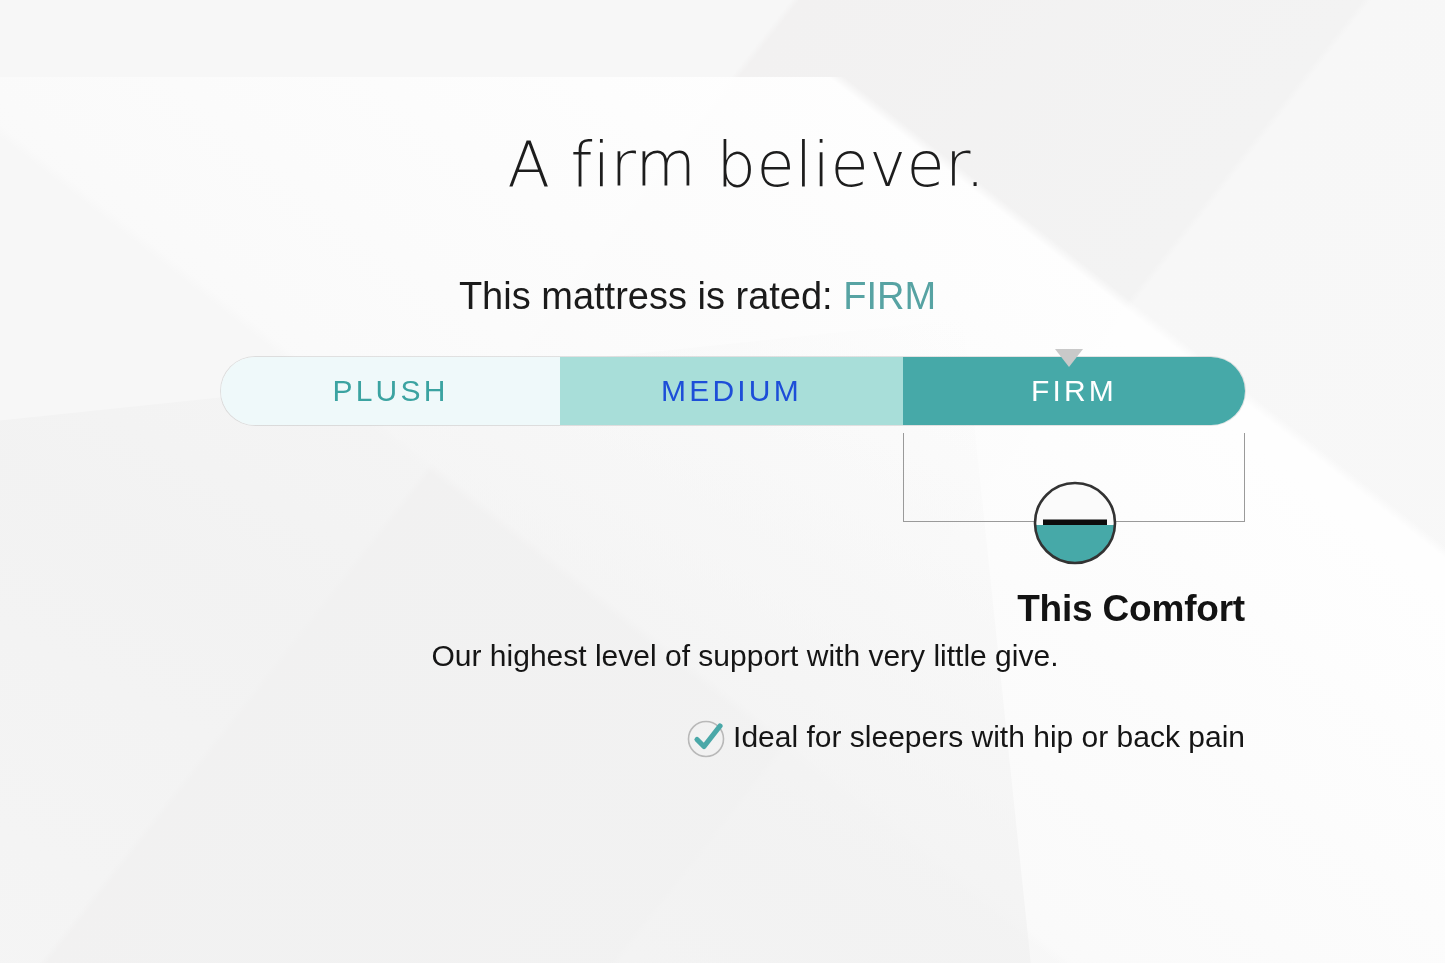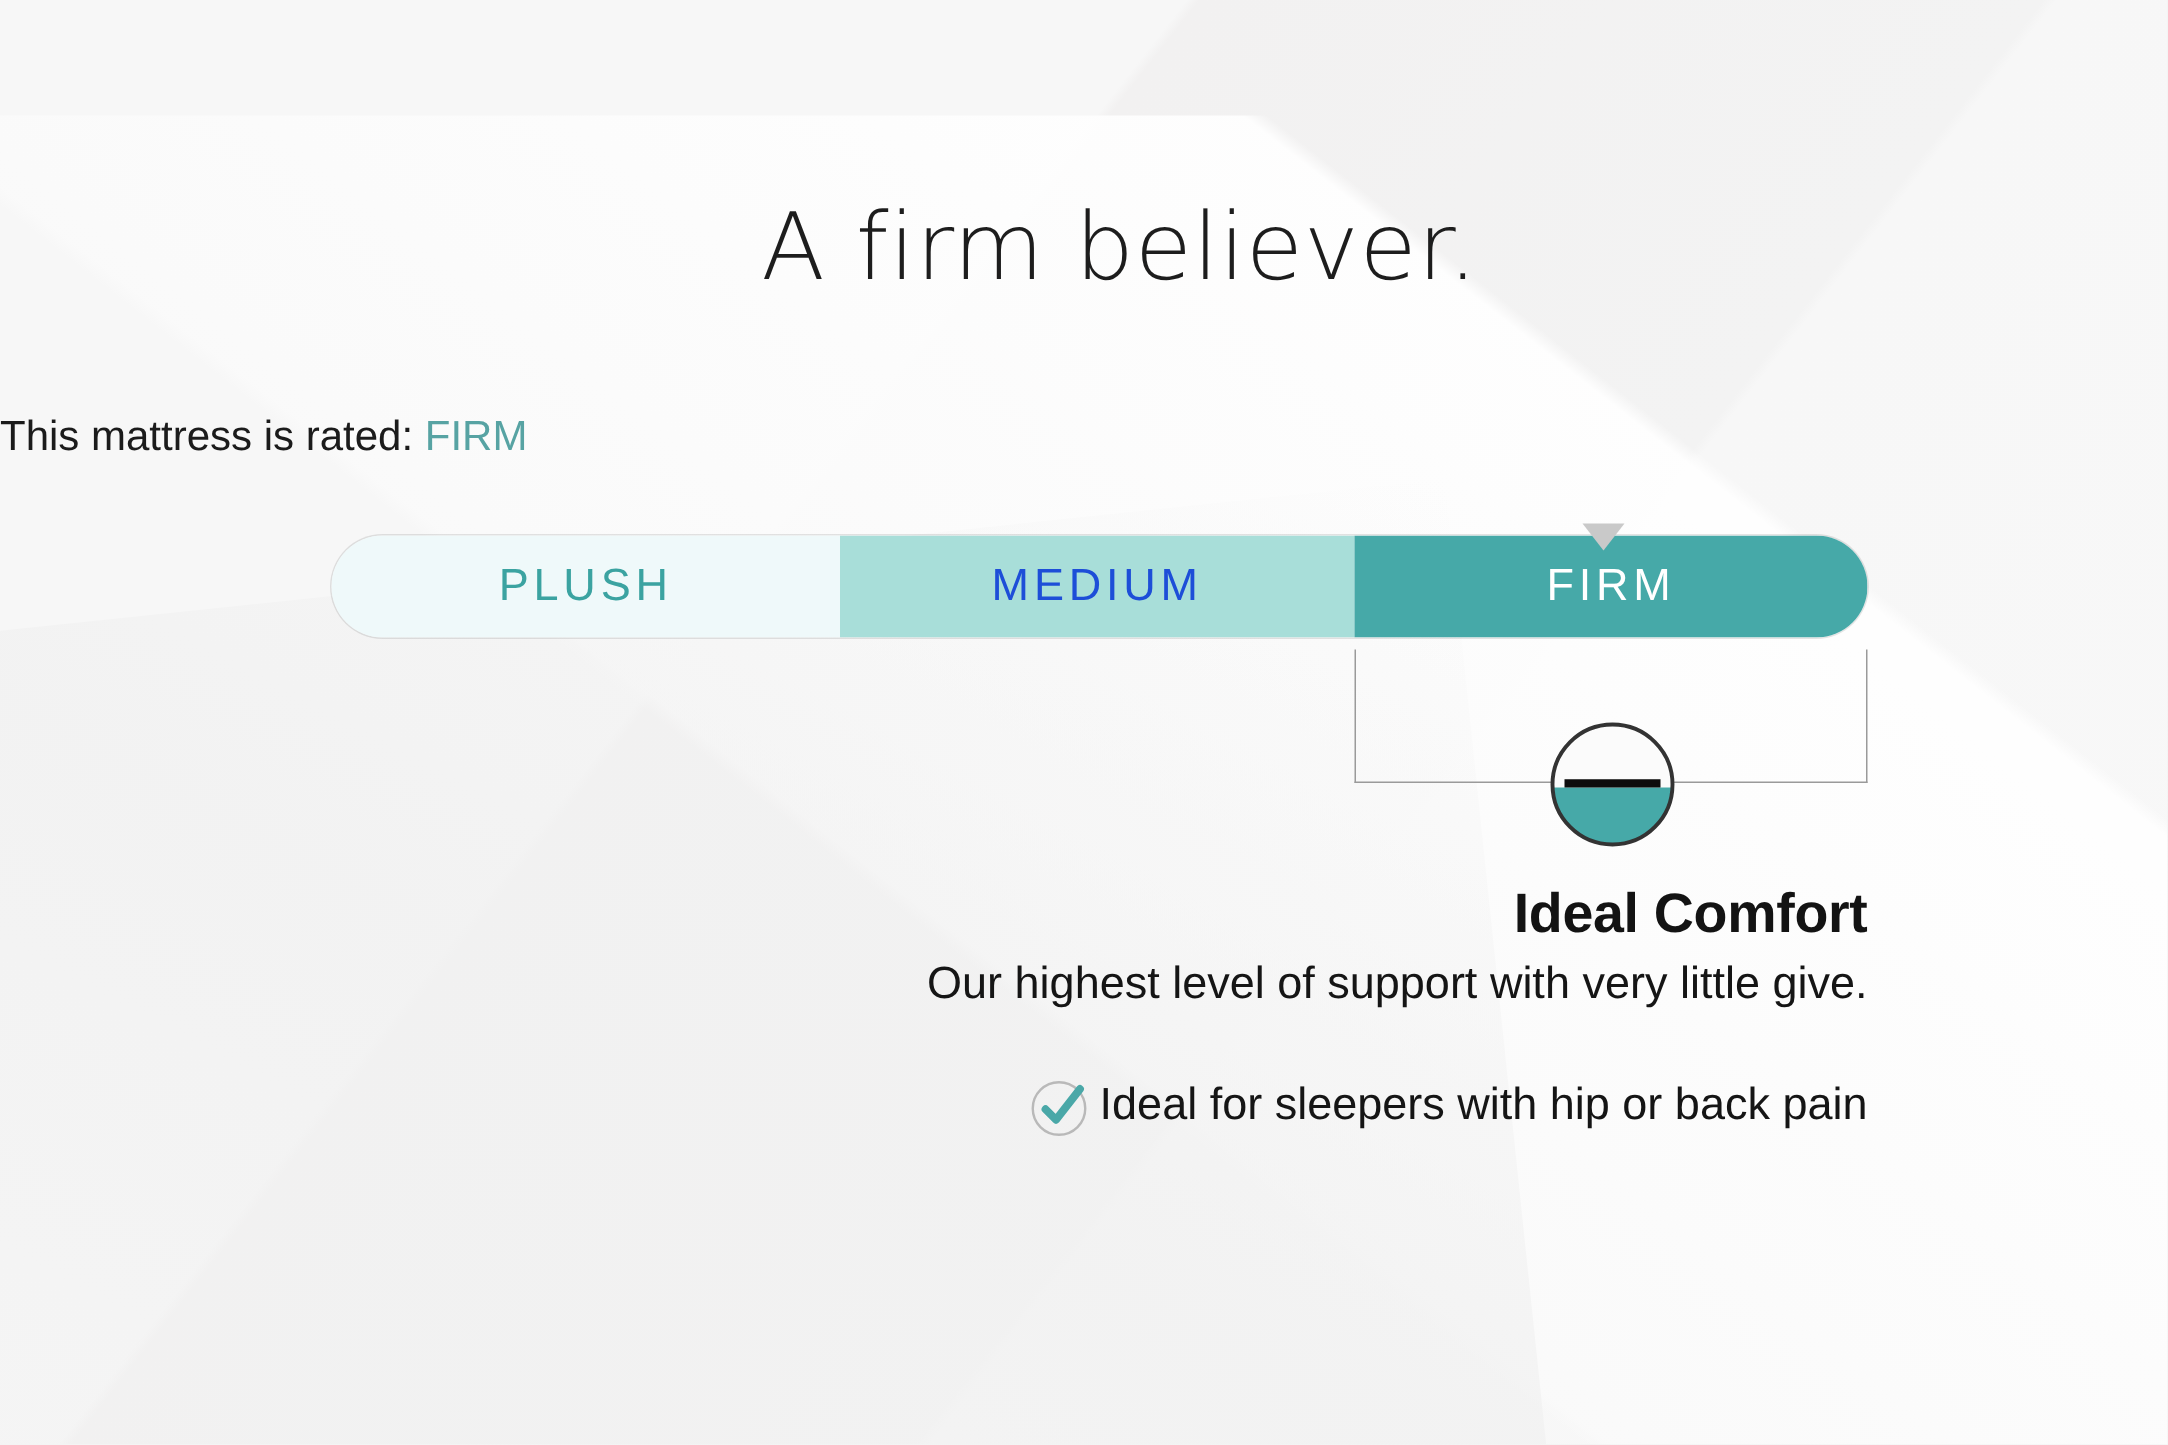--- a/index.html
+++ b/index.html
@@ -80,21 +80,22 @@
     font-family: "DejaVu Sans", "Liberation Sans", sans-serif;
     padding-left: 24px;
   }
 
   
   #rating-line {
     position: absolute;
     top: 274px;
     left: 0;
     width: 1395px;
-    font-size: 28px;
+    text-align: center;
+    font-size: 38px;
     color: #1b1b1b;
     line-height: 1.2;
     white-space: nowrap;
   }
   #rating-value {
     color: #57a3a3;
   }
 
   
   #firmness-scale {
@@ -193,20 +194,21 @@
     font-weight: bold;
     color: #131313;
     line-height: 1.15;
     letter-spacing: -0.2px;
   }
   #comfort-desc {
     margin-top: 7px;
     font-size: 30px;
     color: #151515;
     line-height: 1.2;
+    text-align: center;
   }
 
   
   #benefit-row {
     position: absolute;
     left: 245px;
     top: 716px;
     width: 1000px;
     display: flex;
     align-items: center;
@@ -265,21 +267,21 @@
         <circle cx="42" cy="42" r="40"></circle>
       </clipPath>
     </defs>
     <circle cx="42" cy="42" r="40" fill="#fbfbfb"></circle>
     <rect x="0" y="44" width="84" height="40" fill="#46a9a8" clip-path="url(#circle-clip)"></rect>
     <circle cx="42" cy="42" r="40" fill="none" stroke="#333333" stroke-width="2.6"></circle>
     <rect x="10" y="38.5" width="64" height="5.5" fill="#0d0d0d"></rect>
   </svg>
 
   <div id="comfort-block">
-    <div id="comfort-title">Ideal Comfort</div>
+    <div id="comfort-title">This Comfort</div>
     <div id="comfort-desc">Our highest level of support with very little give.</div>
   </div>
 
   <div id="benefit-row">
     <svg id="benefit-check-icon" viewBox="0 0 42 42">
       <circle cx="20" cy="22" r="17.5" fill="none" stroke="#b9b9b9" stroke-width="1.6"></circle>
       <path d="M11 22.5 L18 29.5 L34 9" fill="none" stroke="#4aa8a8" stroke-width="5.2" stroke-linecap="round" stroke-linejoin="round"></path>
     </svg>
     <div id="benefit-text">Ideal for sleepers with hip or back pain</div>
   </div>

